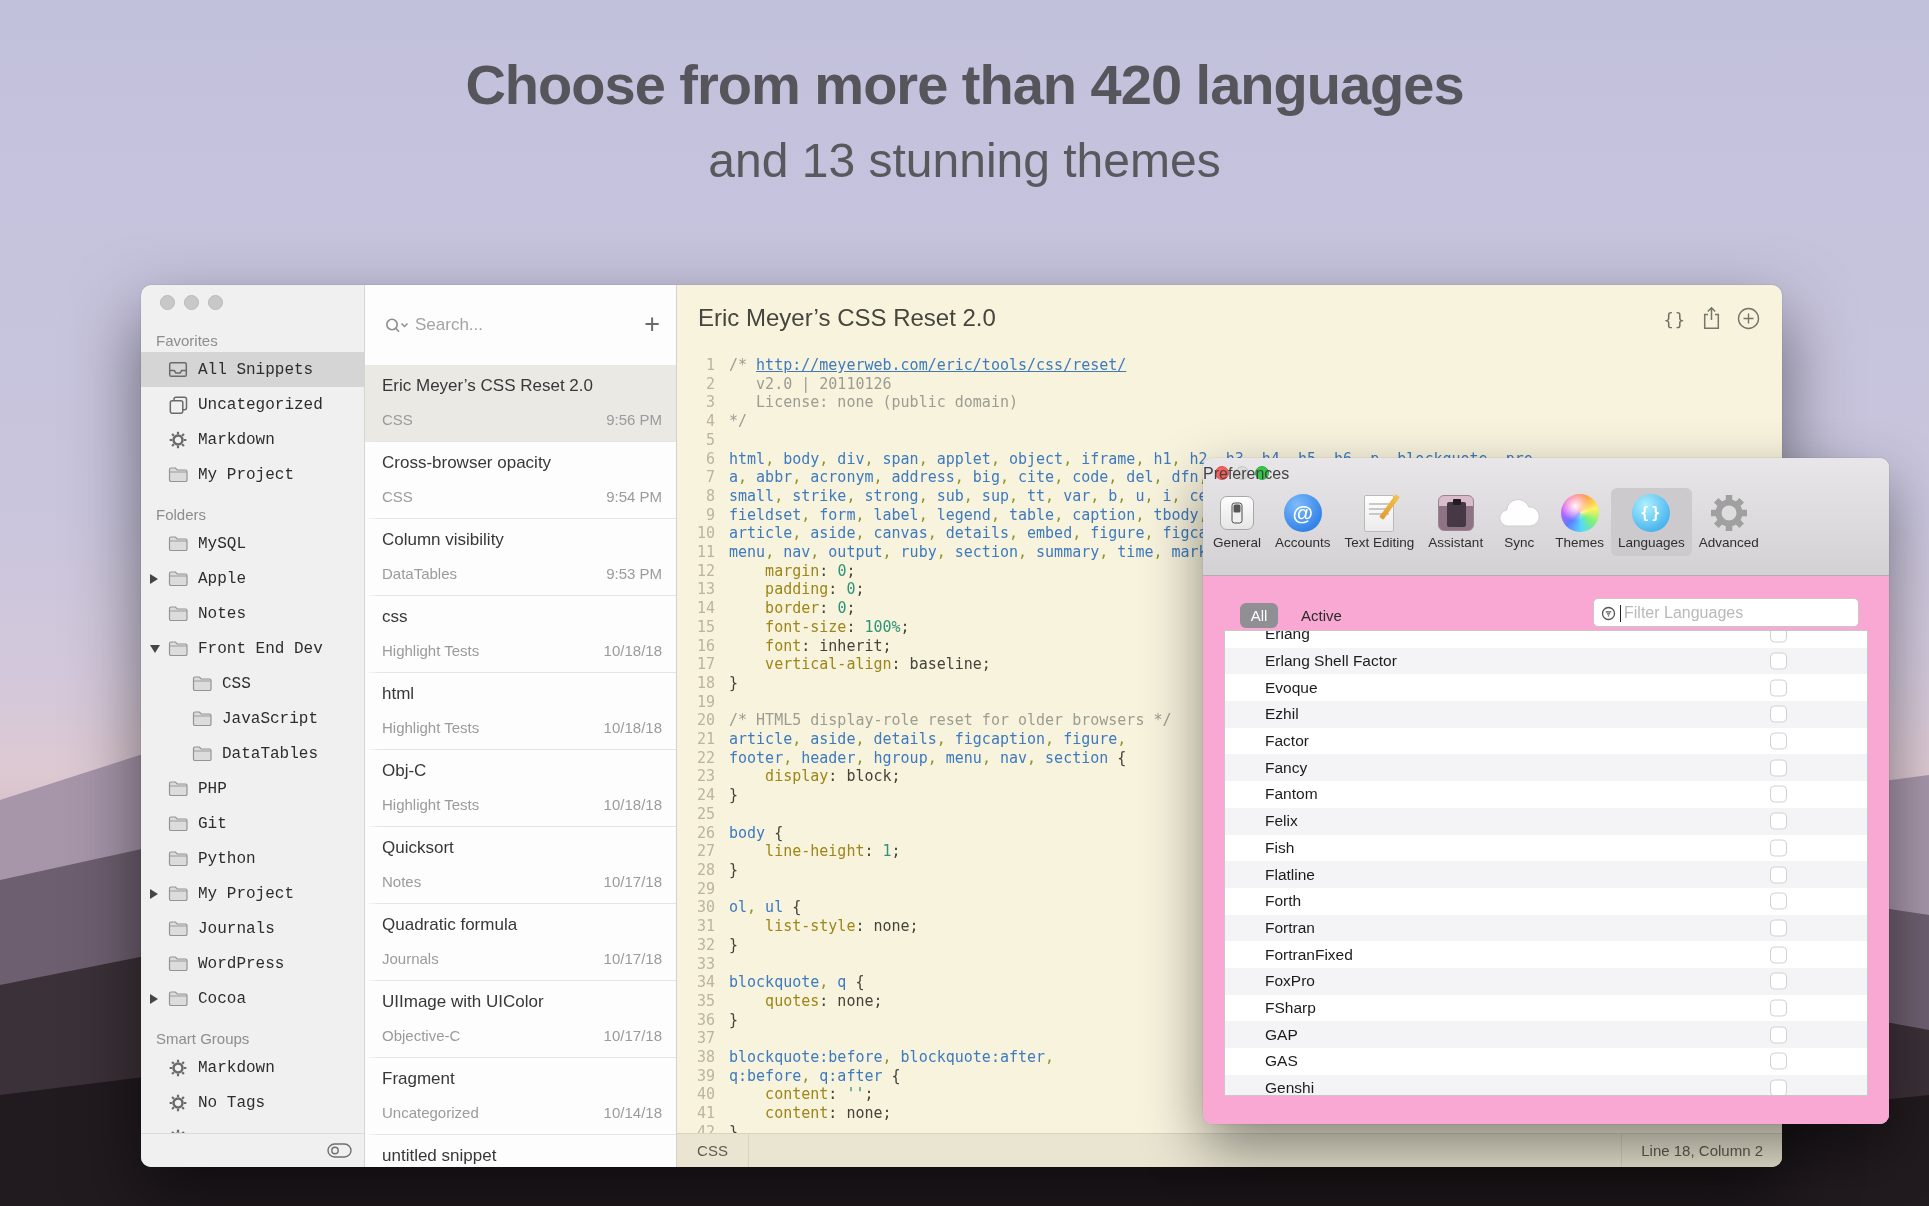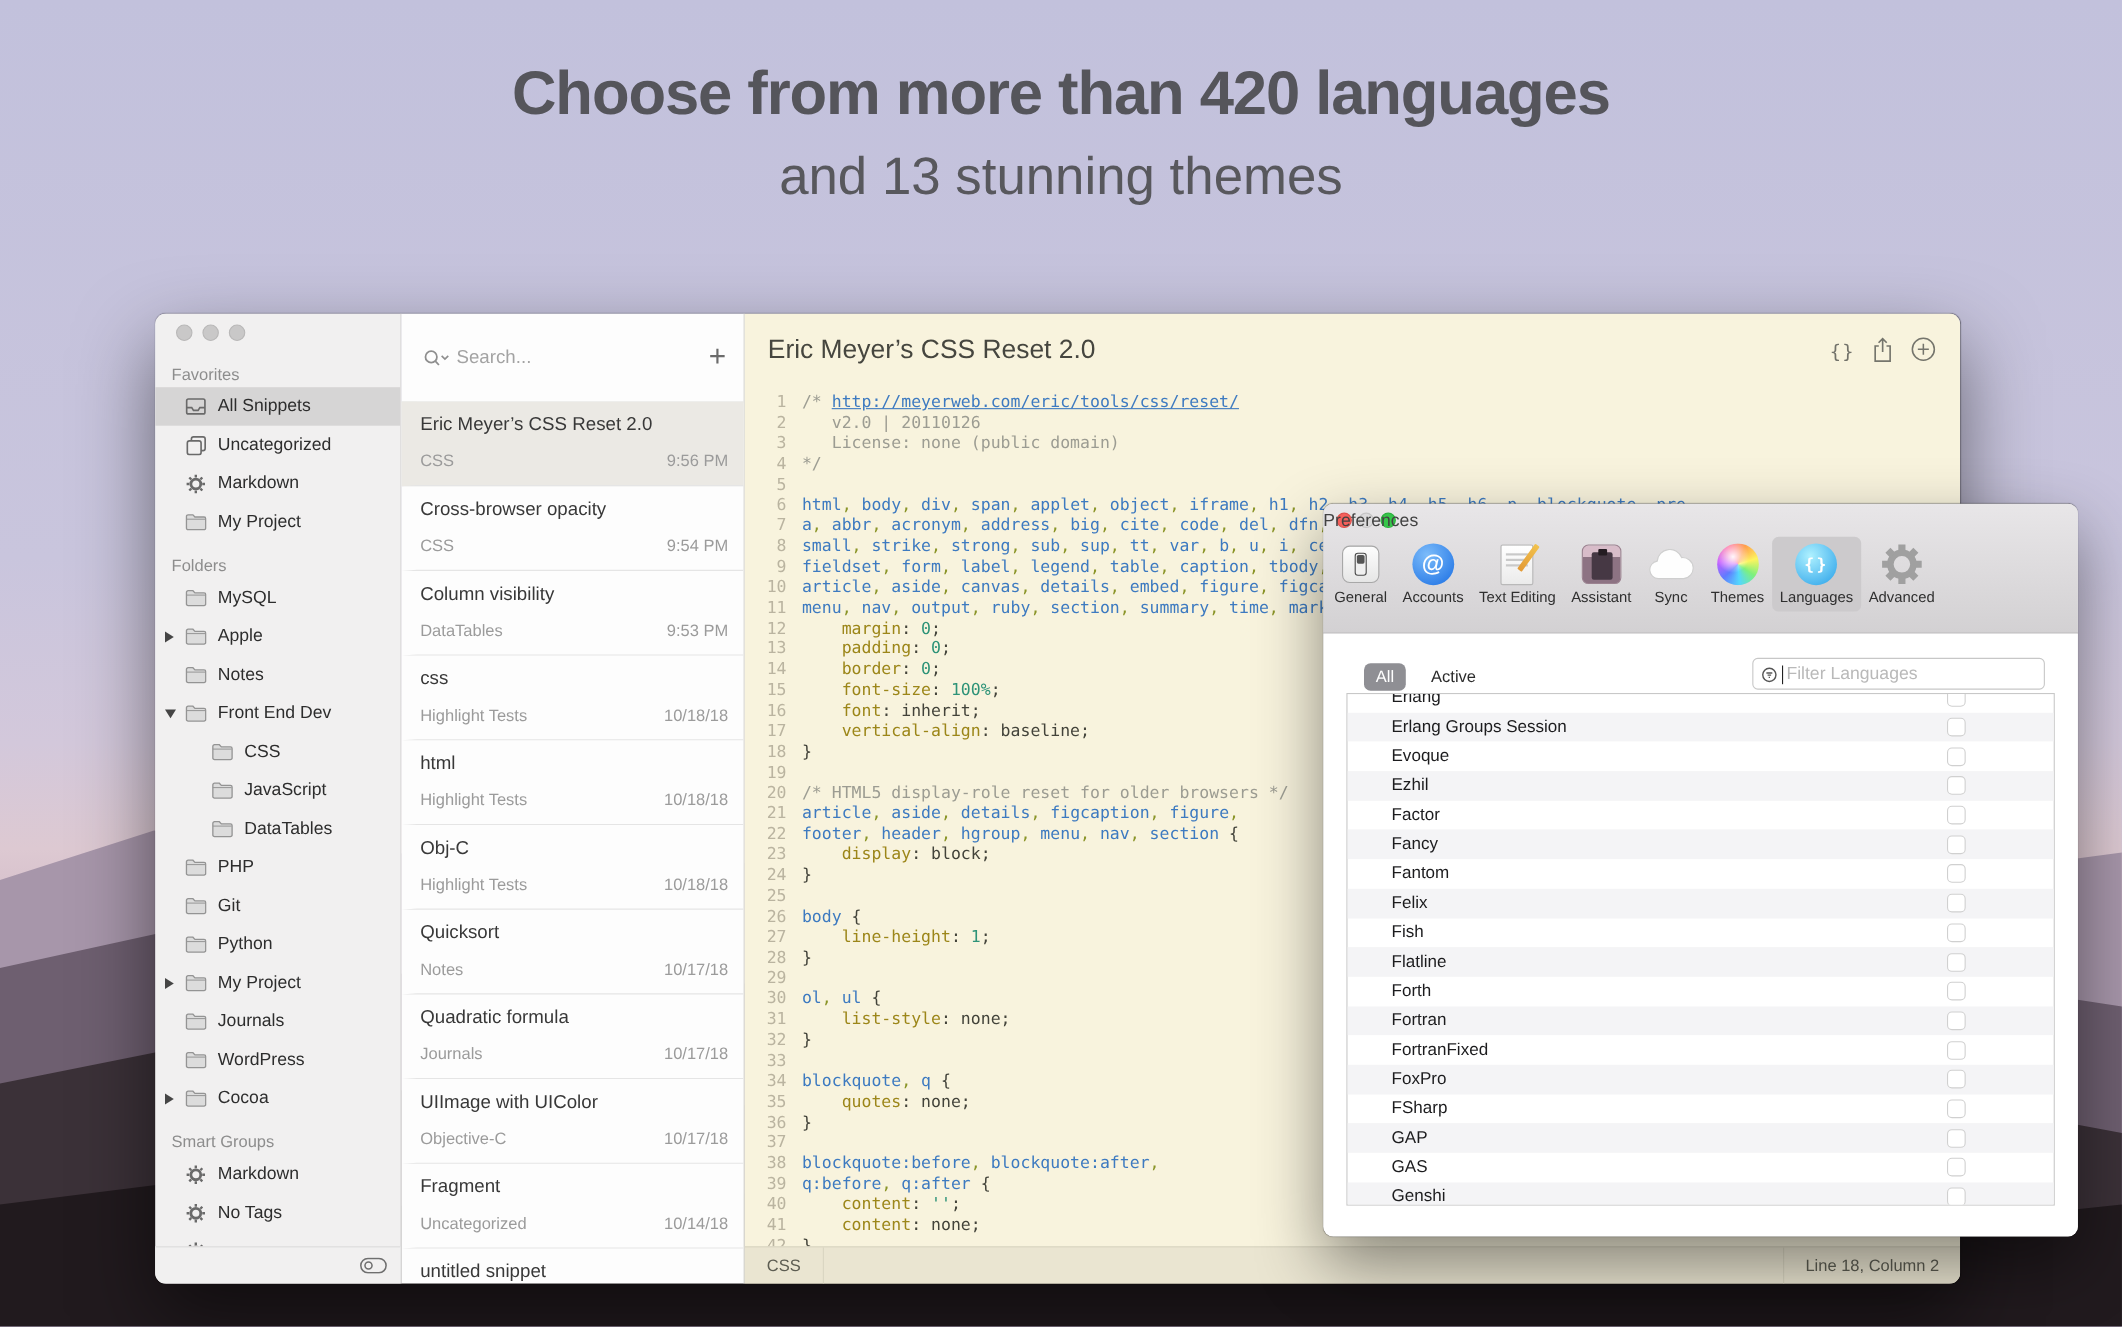--- a/index.html
+++ b/index.html
@@ -22,21 +22,21 @@
   .side-scroll{position:absolute;top:0;left:0;right:0;bottom:33px;padding-top:45px;overflow:hidden;}
   .side-label{padding-left:15px;height:22px;line-height:22px;font-size:15px;color:#8d8d8d;margin-top:12px;}
   .side-sec:first-child .side-label{margin-top:0;}
   .side-item{display:flex;align-items:center;height:35px;position:relative;padding-left:26px;color:#2d2d2d;font-size:16px;}
   .side-item.sel{background:#d6d5d5;}
   .side-item.ind{padding-left:50px;}
   .tri{position:absolute;left:9px;width:0;height:0;}
   .tri.right{border-left:8px solid #454545;border-top:5px solid transparent;border-bottom:5px solid transparent;}
   .tri.down{border-top:8px solid #454545;border-left:5px solid transparent;border-right:5px solid transparent;}
   .sicon{width:22px;flex:none;display:flex;justify-content:center;align-items:center;margin-right:9px;}
-  .slab{white-space:nowrap;}
+  .slab{white-space:nowrap;font-family:Liberation Mono, monospace;}
   .side-footer{position:absolute;bottom:0;left:0;right:0;height:33px;background:#f1f0f0;border-top:1px solid #dcdbdb;z-index:5;}
   .side-toggle{position:absolute;right:12px;top:9px;}
   
   .list-col{width:312px;flex:none;background:#fdfdfd;position:relative;border-right:1px solid #d2d1cd;box-sizing:border-box;}
   .search-row{height:80px;border-bottom:1px solid #e2e2e2;position:relative;}
   .search-icon{position:absolute;left:20px;top:32px;}
   .search-text{position:absolute;left:50px;top:30px;font-size:17px;color:#a3a3a3;}
   .add-btn{position:absolute;right:16px;top:26px;font-size:27px;color:#6b6b6b;line-height:1;}
   .snip-rows{position:absolute;top:80px;left:0;right:0;bottom:0;overflow:hidden;}
   .snip-row{height:77px;position:relative;box-sizing:border-box;border-bottom:1px solid #e5e5e5;border-left:14px solid transparent;}
@@ -69,21 +69,21 @@
   .ptl{width:14px;height:14px;border-radius:50%;box-sizing:border-box;}
   .ptl.red{background:#f5615c;border:1px solid #e0504c;}
   .ptl.gray{background:#dcdbdc;border:1px solid #c6c5c6;}
   .ptl.green{background:#35c649;border:1px solid #2bb13e;}
   .p-title{position:absolute;top:7px;left:0;width:100%;font-size:16px;color:#424242;}
   .p-toolbar{position:absolute;top:30px;left:3px;right:3px;display:flex;align-items:flex-start;}
   .ptab{display:flex;flex-direction:column;align-items:center;padding:4px 7px 6px;border-radius:6px;}
   .ptab.on{background:#cccacc;}
   .picon{height:42px;display:flex;align-items:center;justify-content:center;}
   .plab{font-size:13.5px;color:#2f2f2f;margin-top:1px;white-space:nowrap;}
-  .p-content{position:absolute;top:118px;left:0;right:0;bottom:0;background:#ffffff;}
+  .p-content{position:absolute;top:118px;left:0;right:0;bottom:0;background:#f9a8d4;}
   .seg-all{position:absolute;left:37px;top:27px;width:38px;height:25px;border-radius:6px;background:#8f8f94;
            color:#fff;font-size:15px;display:flex;align-items:center;justify-content:center;}
   .seg-active{position:absolute;left:98px;top:27px;height:25px;line-height:25px;font-size:15px;color:#2b2b2b;}
   .filter{position:absolute;left:390px;top:22px;width:266px;height:29px;background:#fff;border:1px solid #c7c7c7;
           border-radius:5px;box-sizing:border-box;}
   .filter-icon{position:absolute;left:7px;top:7px;}
   .filter-caret{position:absolute;left:26px;top:6px;width:1px;height:17px;background:#222;}
   .filter-ph{position:absolute;left:30px;top:0;height:27px;line-height:27px;font-size:16px;color:#b9b9b9;}
   .lang-list{position:absolute;left:21px;right:21px;top:54px;bottom:28px;background:#fff;border:1px solid #c8c8c8;
              box-sizing:border-box;overflow:hidden;text-align:right;}
@@ -553,21 +553,21 @@
       <span class="filter-caret"></span>
       <span class="filter-ph">Filter Languages</span>
     </div>
     <div class="lang-list">
       <div class="lang-inner">
           <div class="lrow">
             <span class="lname">Erlang</span>
             <span class="lcheck"></span>
           </div>
           <div class="lrow alt">
-            <span class="lname">Erlang Groups Session</span>
+            <span class="lname">Erlang Shell Factor</span>
             <span class="lcheck"></span>
           </div>
           <div class="lrow">
             <span class="lname">Evoque</span>
             <span class="lcheck"></span>
           </div>
           <div class="lrow alt">
             <span class="lname">Ezhil</span>
             <span class="lcheck"></span>
           </div>

